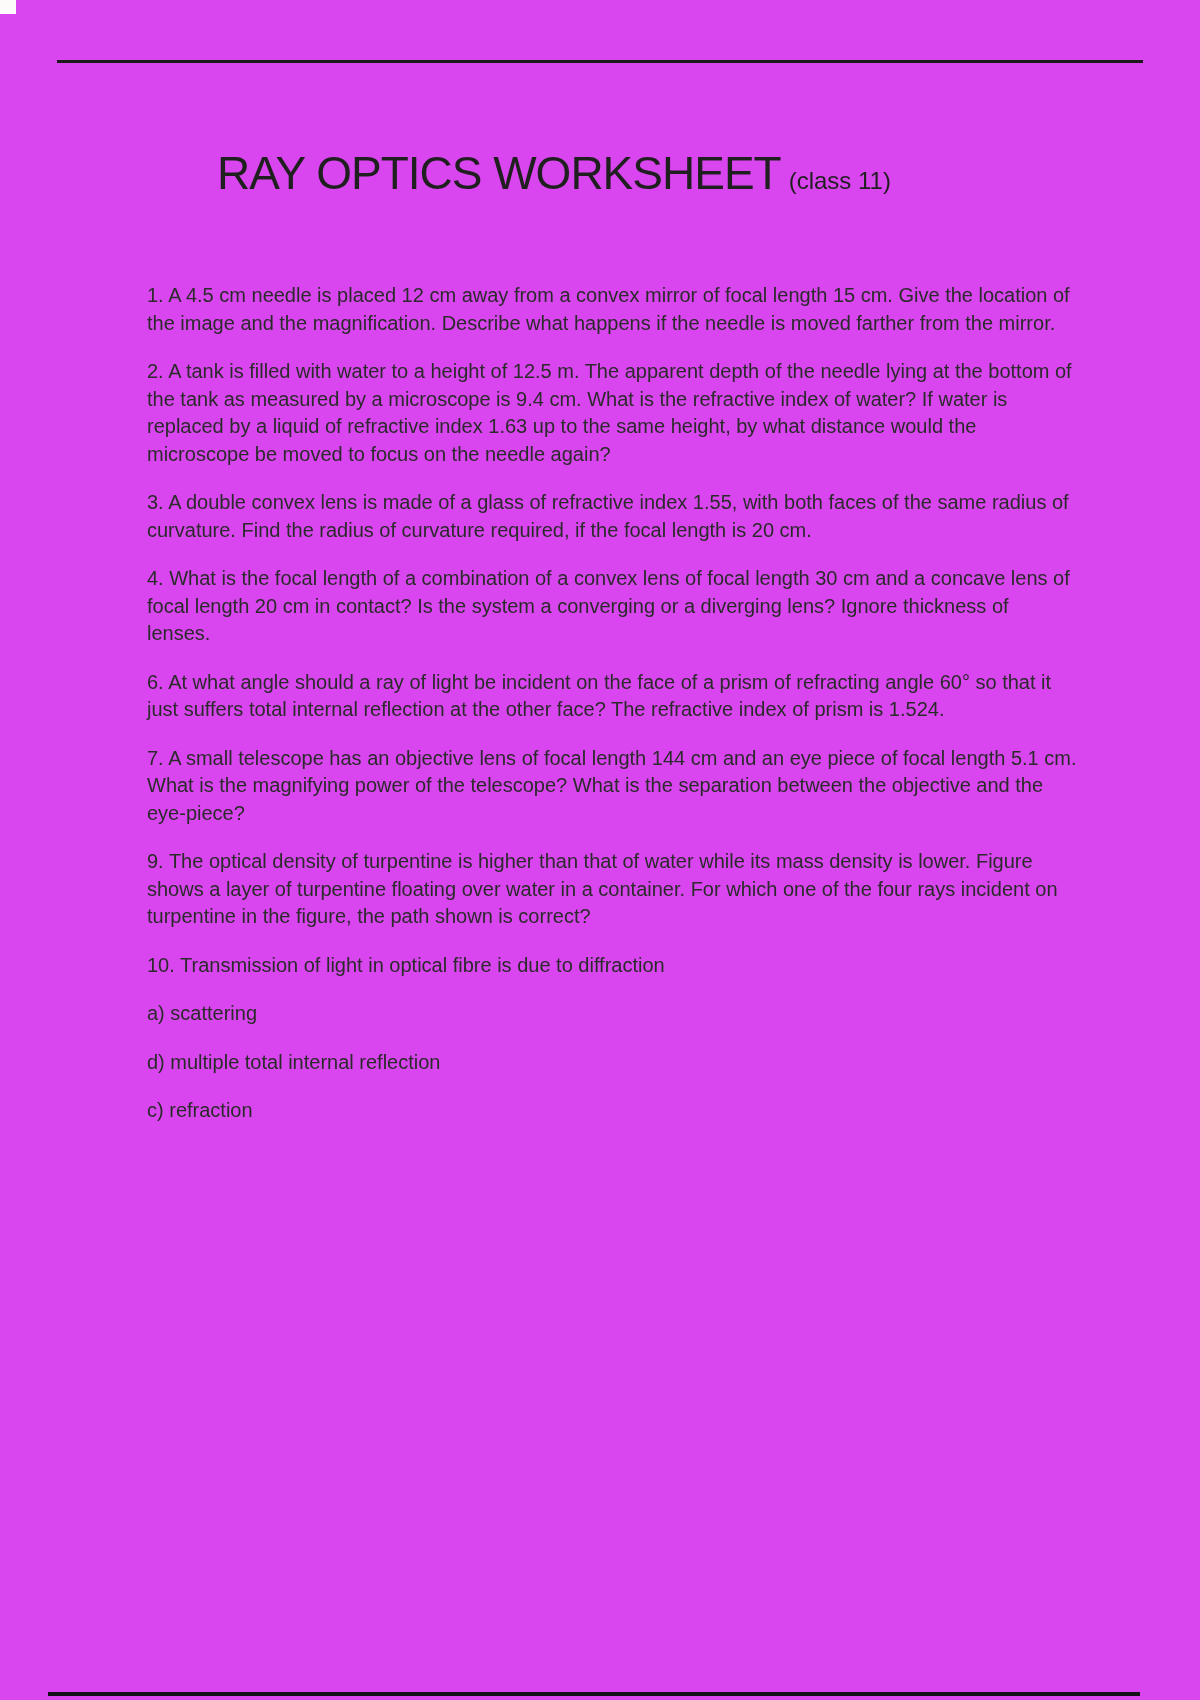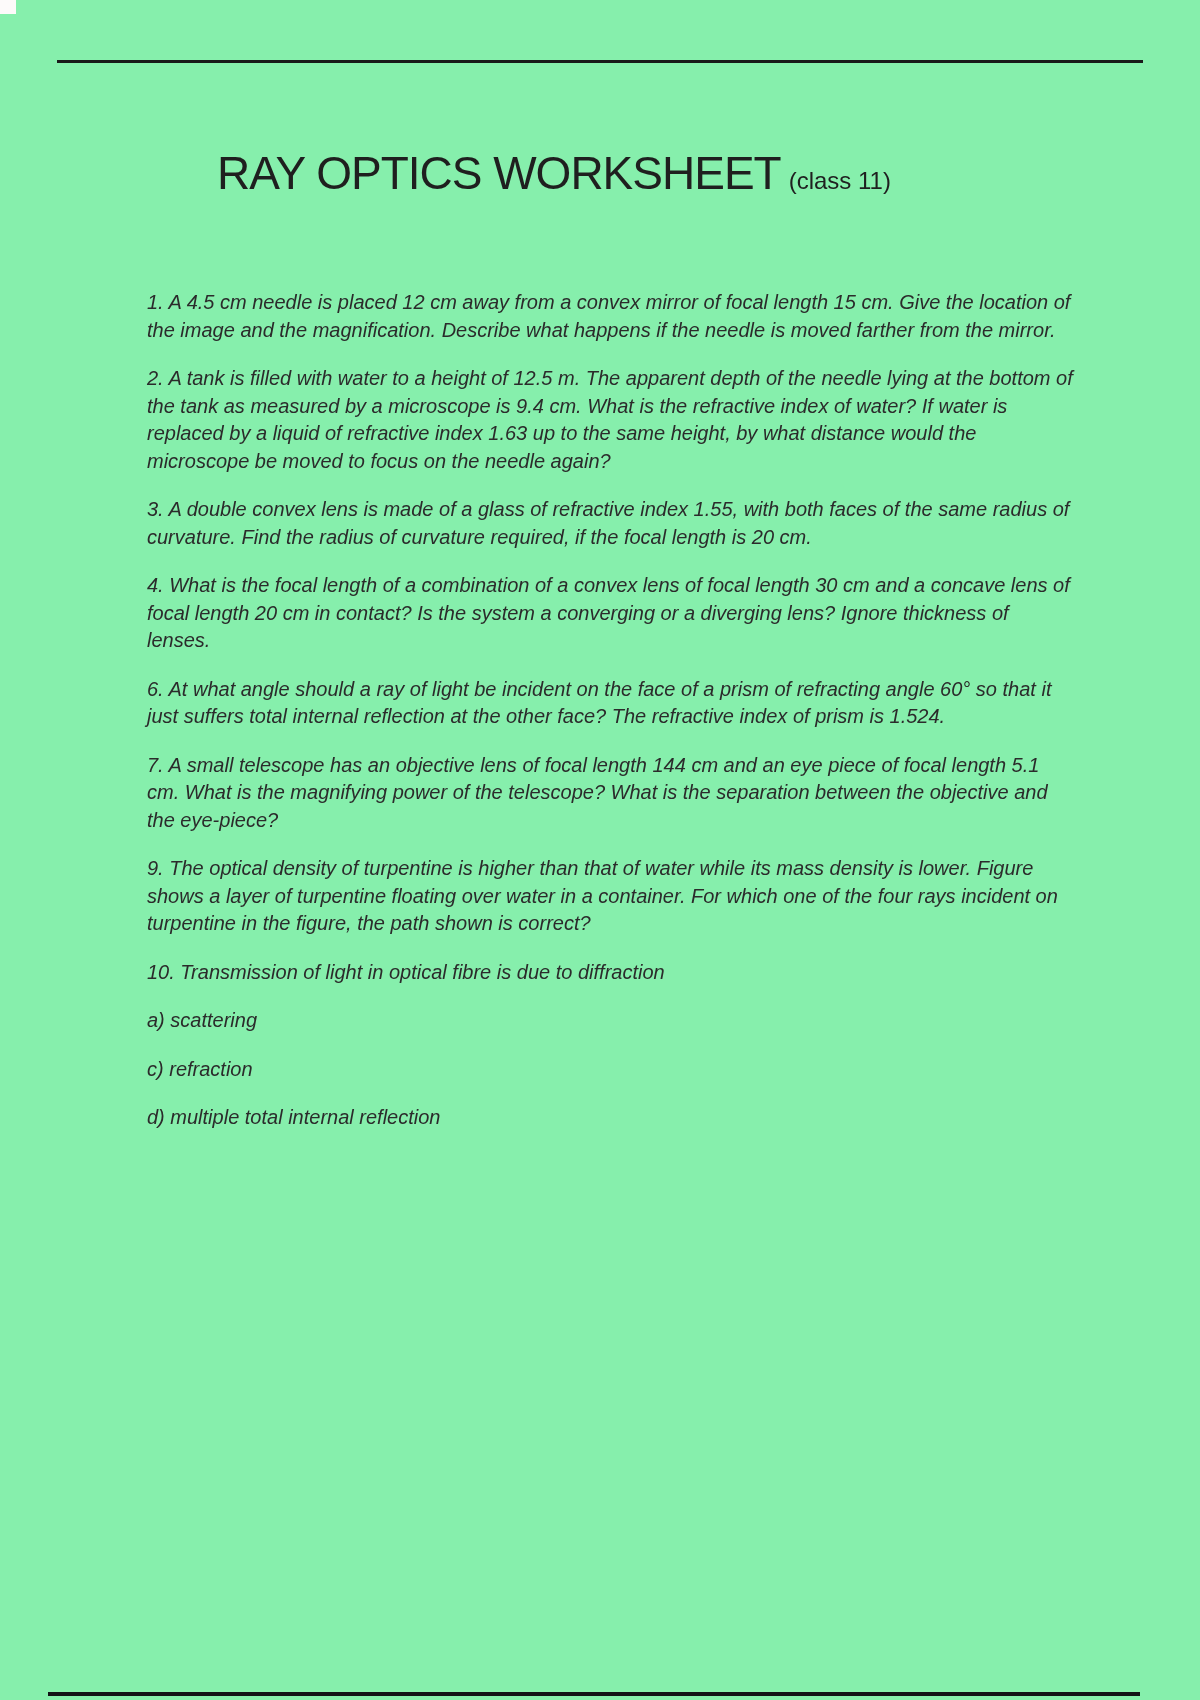--- a/index.html
+++ b/index.html
@@ -1,20 +1,20 @@
 <!DOCTYPE html>
 <html><head>
 <meta charset="utf-8">
 <style>
   html, body { margin: 0; padding: 0; background: #ffffff; }
   .page {
     position: relative;
     width: 1200px;
     height: 1700px;
-    background: #86efac;
+    background: #d946ef;
     overflow: hidden;
     font-family: "Liberation Sans", "DejaVu Sans", sans-serif;
   }
   .corner-smudge {
     position: absolute;
     left: 0; top: 0;
     width: 16px; height: 14px;
     background: #fdfafa;
   }
   .top-rule {
@@ -54,21 +54,21 @@
   .body-col {
     position: absolute;
     left: 147px;
     top: 281px;
     width: 930px;
     font-size: 20px;
     line-height: 27.5px;
     color: #2b2b2b;
     text-align: left;
   }
-  .para { margin: 8px 0 21px 0; font-style: italic; }
+  .para { margin: 1px 0 21px 0; }
 </style>
 </head>
 <body>
 
 <div class="page">
 
   <div class="corner-smudge"></div>
 
   <div class="top-rule"></div>
 
@@ -79,19 +79,19 @@
   <div class="body-col">
     <p class="para">1. A 4.5 cm needle is placed 12 cm away from a convex mirror of focal length 15 cm. Give the location of the image and the magnification. Describe what happens if the needle is moved farther from the mirror.</p>
     <p class="para">2. A tank is filled with water to a height of 12.5 m. The apparent depth of the needle lying at the bottom of the tank as measured by a microscope is 9.4 cm. What is the refractive index of water? If water is replaced by a liquid of refractive index 1.63 up to the same height, by what distance would the microscope be moved to focus on the needle again?</p>
     <p class="para">3. A double convex lens is made of a glass of refractive index 1.55, with both faces of the same radius of curvature. Find the radius of curvature required, if the focal length is 20 cm.</p>
     <p class="para">4. What is the focal length of a combination of a convex lens of focal length 30 cm and a concave lens of focal length 20 cm in contact? Is the system a converging or a diverging lens? Ignore thickness of lenses.</p>
     <p class="para">6. At what angle should a ray of light be incident on the face of a prism of refracting angle 60° so that it just suffers total internal reflection at the other face? The refractive index of prism is 1.524.</p>
     <p class="para">7. A small telescope has an objective lens of focal length 144 cm and an eye piece of focal length 5.1 cm. What is the magnifying power of the telescope? What is the separation between the objective and the eye-piece?</p>
     <p class="para">9. The optical density of turpentine is higher than that of water while its mass density is lower. Figure shows a layer of turpentine floating over water in a container. For which one of the four rays incident on turpentine in the figure, the path shown is correct?</p>
     <p class="para">10. Transmission of light in optical fibre is due to diffraction</p>
     <p class="para">a) scattering</p>
+    <p class="para">d) multiple total internal reflection</p>
     <p class="para">c) refraction</p>
-    <p class="para">d) multiple total internal reflection</p>
   </div>
 
   <div class="bottom-rule"></div>
 
 </div>
 
 </body></html>

